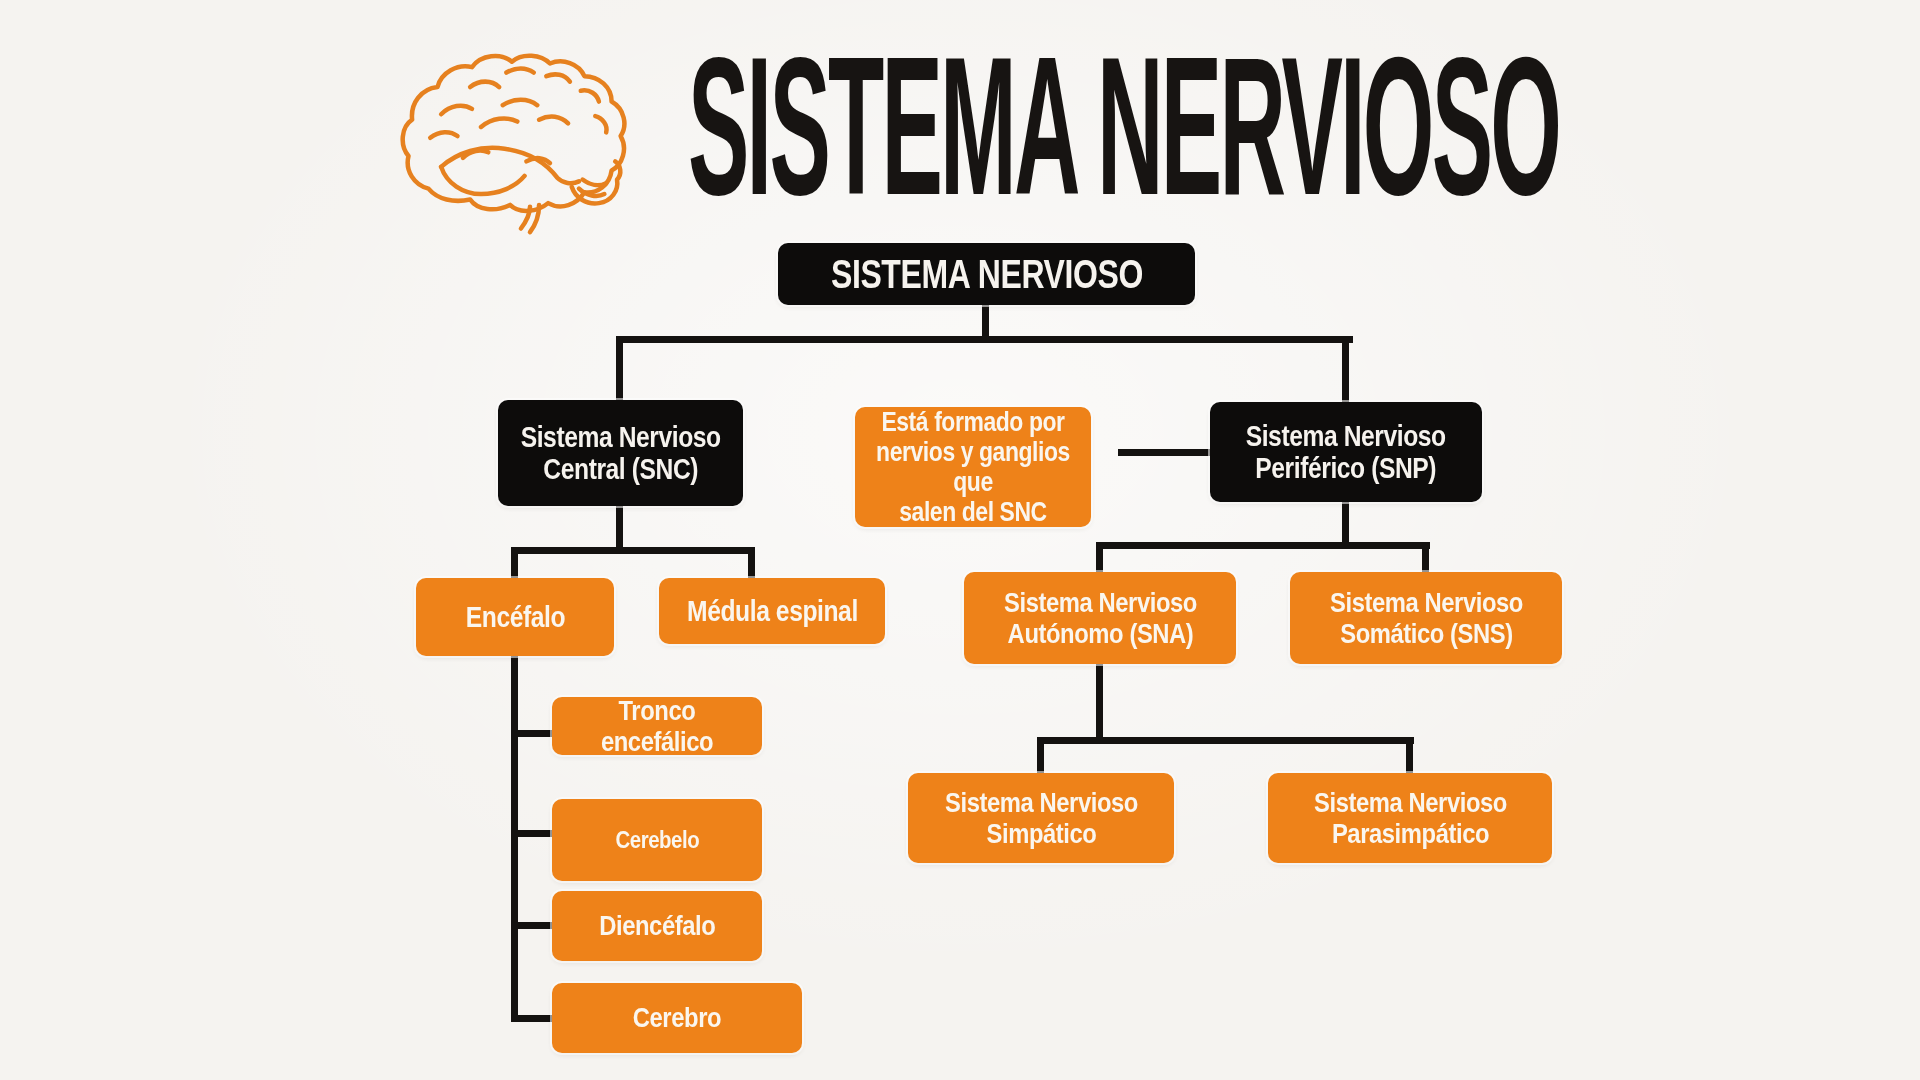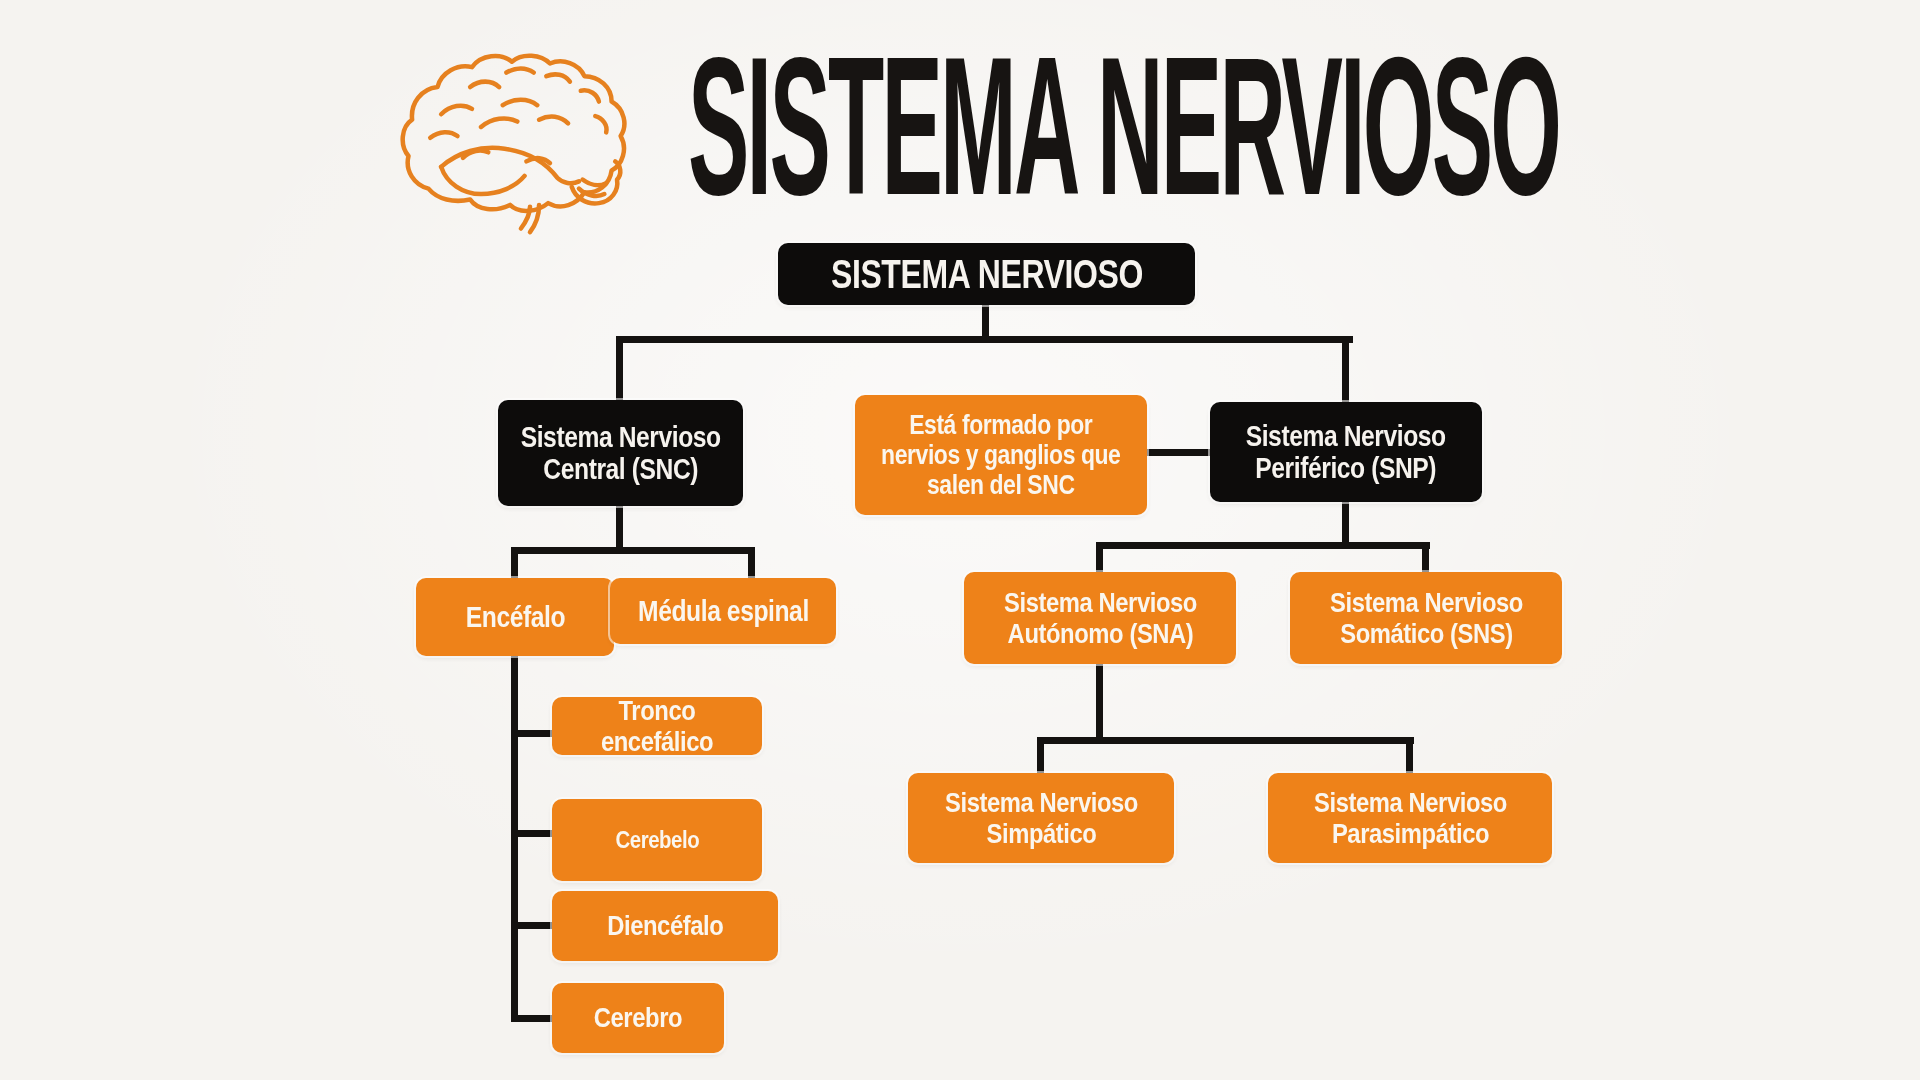--- a/index.html
+++ b/index.html
@@ -95,53 +95,53 @@
 
   <div class="node black root" style="left:778px;top:243px;width:417px;height:62px;font-size:40px">
     <span class="label">SISTEMA NERVIOSO</span>
   </div>
 
   <div class="node black" style="left:498px;top:400px;width:245px;height:106px;font-size:29px">
     <span class="label">Sistema Nervioso
 Central (SNC)</span>
   </div>
 
-  <div class="node orange" style="left:855px;top:395px;width:292px;height:120px;font-size:27px">
+  <div class="node orange" style="left:855px;top:407px;width:236px;height:120px;font-size:27px">
     <span class="label">Está formado por
 nervios y ganglios que
 salen del SNC</span>
   </div>
 
   <div class="node black" style="left:1210px;top:402px;width:272px;height:100px;font-size:29px">
     <span class="label">Sistema Nervioso
 Periférico (SNP)</span>
   </div>
 
   <div class="node orange" style="left:416px;top:578px;width:198px;height:78px;font-size:29px">
     <span class="label">Encéfalo</span>
   </div>
 
-  <div class="node orange" style="left:610px;top:578px;width:226px;height:66px;font-size:29px">
+  <div class="node orange" style="left:659px;top:578px;width:226px;height:66px;font-size:29px">
     <span class="label">Médula espinal</span>
   </div>
 
   <div class="node orange" style="left:552px;top:697px;width:210px;height:58px;font-size:28px">
     <span class="label">Tronco
 encefálico</span>
   </div>
 
   <div class="node orange" style="left:552px;top:799px;width:210px;height:82px;font-size:24px">
     <span class="label">Cerebelo</span>
   </div>
 
-  <div class="node orange" style="left:552px;top:891px;width:226px;height:70px;font-size:28px">
+  <div class="node orange" style="left:552px;top:891px;width:210px;height:70px;font-size:28px">
     <span class="label">Diencéfalo</span>
   </div>
 
-  <div class="node orange" style="left:552px;top:983px;width:172px;height:70px;font-size:28px">
+  <div class="node orange" style="left:552px;top:983px;width:250px;height:70px;font-size:28px">
     <span class="label">Cerebro</span>
   </div>
 
   <div class="node orange" style="left:964px;top:572px;width:272px;height:92px;font-size:28px">
     <span class="label">Sistema Nervioso
 Autónomo (SNA)</span>
   </div>
 
   <div class="node orange" style="left:1290px;top:572px;width:272px;height:92px;font-size:28px">
     <span class="label">Sistema Nervioso

